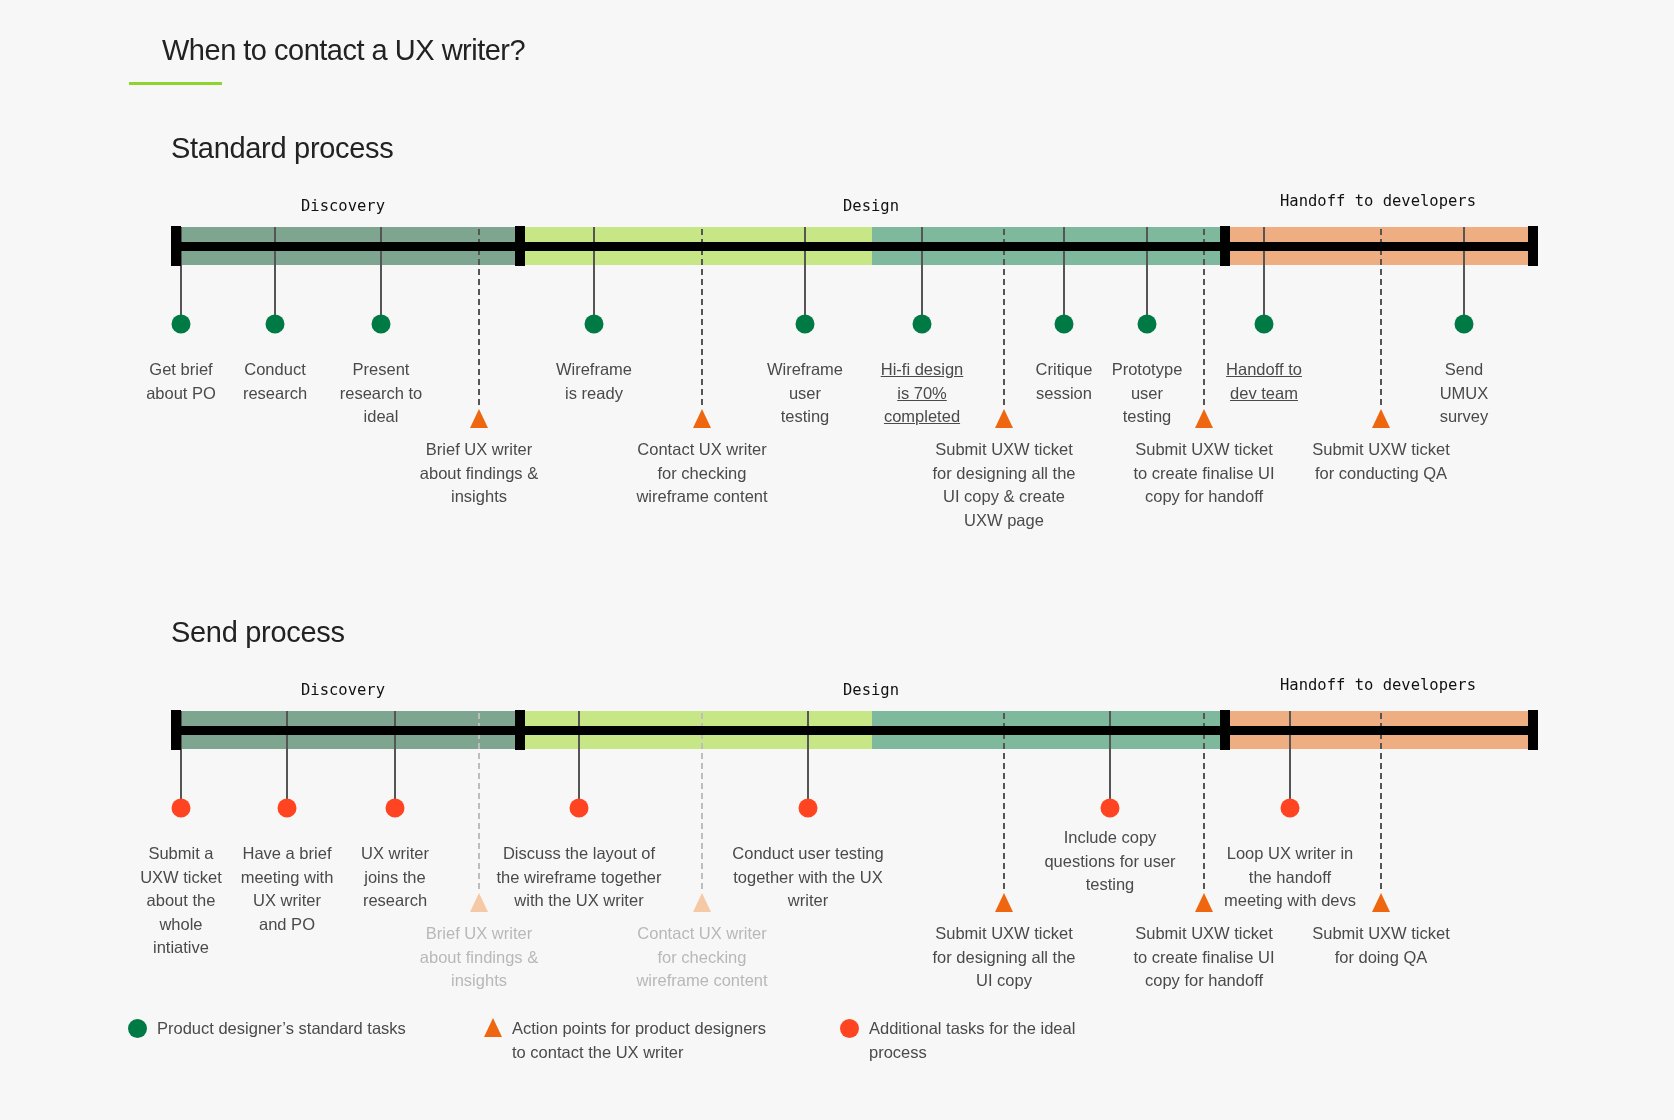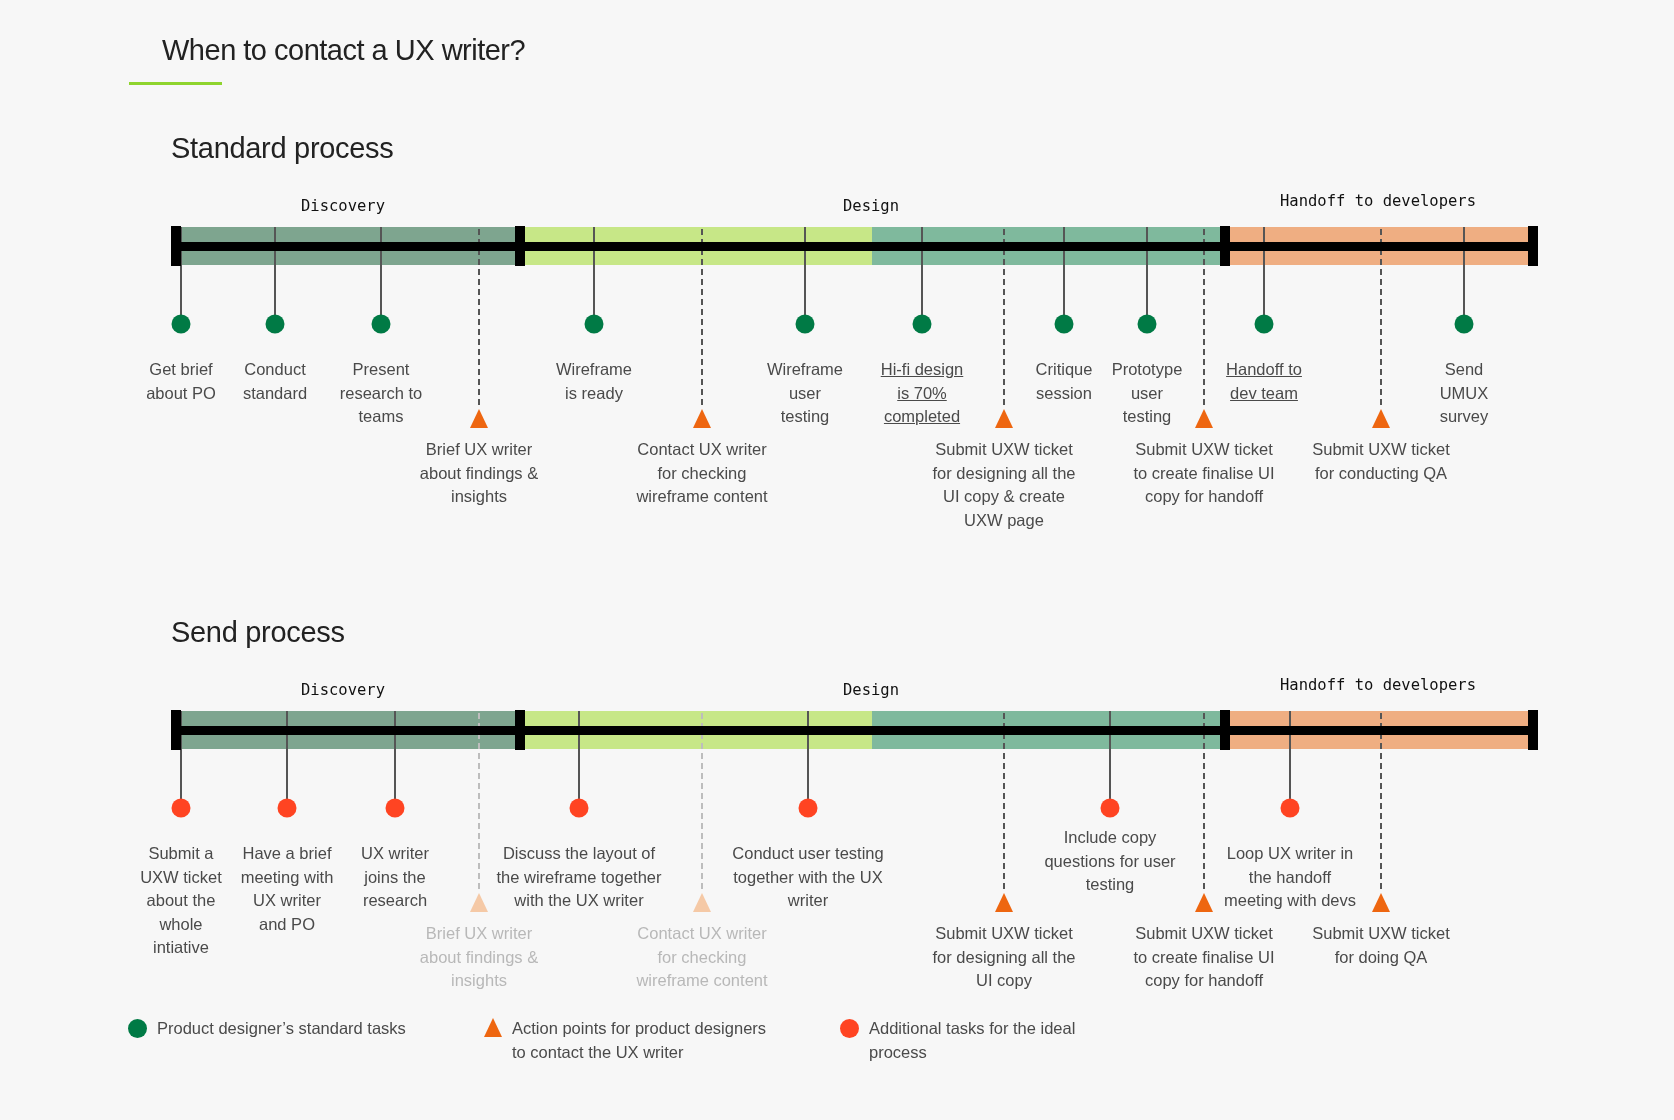--- a/index.html
+++ b/index.html
@@ -82,25 +82,25 @@
     <div class="abs mainline" style="left: 176px; top: 242px; width: 1357px;"></div>
     <div class="abs cap" style="left: 171px; top: 226px;"></div>
     <div class="abs cap" style="left: 515px; top: 226px;"></div>
     <div class="abs cap" style="left: 1220px; top: 226px;"></div>
     <div class="abs cap" style="left: 1528px; top: 226px;"></div>
     <div class="abs dot" style="left: 181px; top: 324px; background: rgb(0, 122, 69);"></div>
     <div class="abs lbl" style="left: 181px; top: 358px;">Get brief
 about PO</div>
     <div class="abs dot" style="left: 275px; top: 324px; background: rgb(0, 122, 69);"></div>
     <div class="abs lbl" style="left: 275px; top: 358px;">Conduct
-standard</div>
+research</div>
     <div class="abs dot" style="left: 381px; top: 324px; background: rgb(0, 122, 69);"></div>
     <div class="abs lbl" style="left: 381px; top: 358px;">Present
 research to
-teams</div>
+ideal</div>
     <div class="abs tri" style="left: 479px; top: 409px;"></div>
     <div class="abs lbl" style="left: 479px; top: 438px;">Brief UX writer
 about findings &amp;
 insights</div>
     <div class="abs dot" style="left: 594px; top: 324px; background: rgb(0, 122, 69);"></div>
     <div class="abs lbl" style="left: 594px; top: 358px;">Wireframe
 is ready</div>
     <div class="abs tri" style="left: 702px; top: 409px;"></div>
     <div class="abs lbl" style="left: 702px; top: 438px;">Contact UX writer
 for checking

